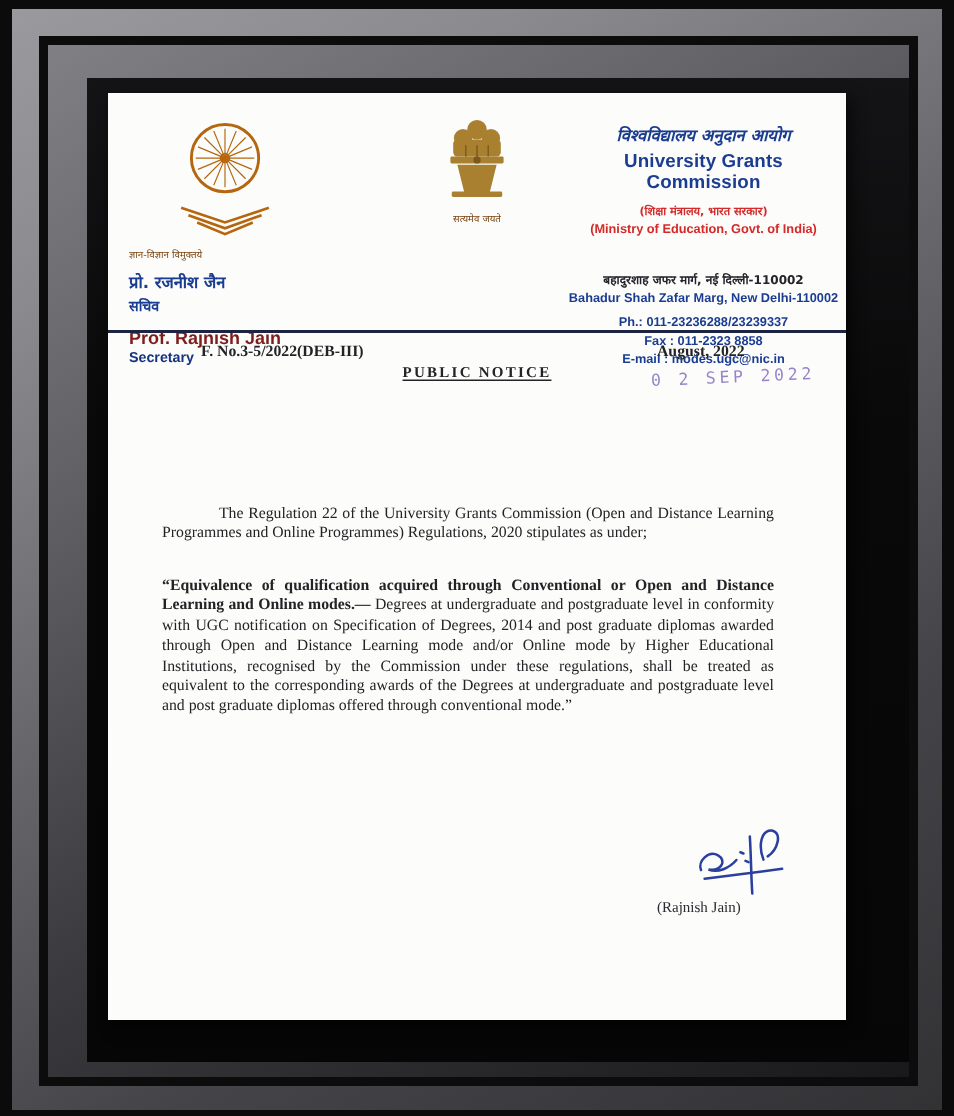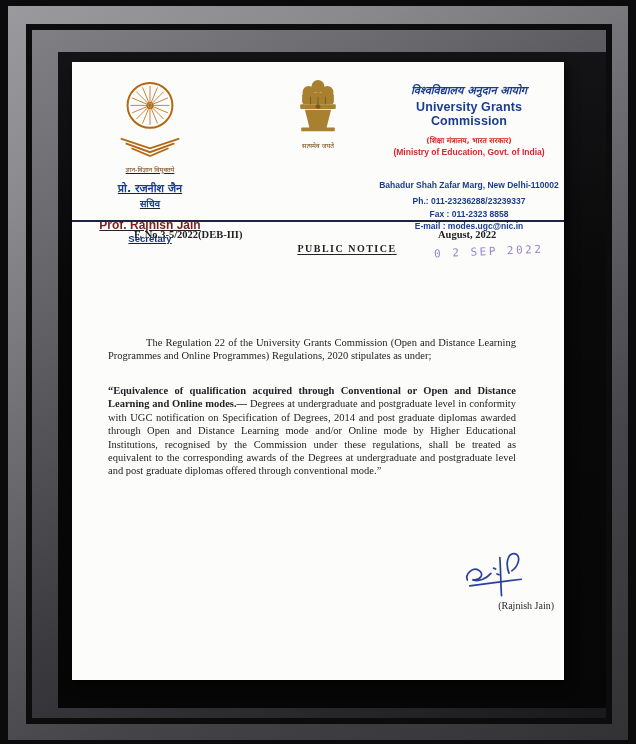--- a/index.html
+++ b/index.html
@@ -10,21 +10,21 @@
     background:linear-gradient(150deg,#9a9a9e 0%,#8b8b8f 18%,#68686c 45%,#454549 72%,#323235 100%);}
   .frame-groove{position:absolute;left:26px;top:24px;right:24px;bottom:20px;
     background:#0c0c0d;}
   .frame-bevel{position:absolute;left:32px;top:30px;right:30px;bottom:26px;
     background:linear-gradient(150deg,#808084 0%,#636367 28%,#3a3a3e 62%,#19191b 100%);}
   .frame-window{position:absolute;left:58px;top:52px;width:548px;height:656px;
     background:linear-gradient(#141416,#09090a 35%,#060607);}
   .paper{position:absolute;left:72px;top:62px;width:492px;height:618px;
     background:#fcfcfa;box-shadow:3px 4px 10px rgba(0,0,0,.65);color:#232327;}
   
-  .hdr-left{position:absolute;left:14px;top:16px;width:128px;text-align:center;text-decoration:underline;}
+  .hdr-left{position:absolute;left:14px;top:16px;width:128px;text-align:left;}
   .hdr-center{position:absolute;left:194px;top:14px;width:104px;text-align:center;}
   .hdr-right{position:absolute;left:306px;top:20px;width:182px;text-align:center;
     font-family:"Liberation Sans","DejaVu Sans",sans-serif;}
   .hi{font-family:"DejaVu Sans","Liberation Sans",sans-serif;}
   .blue{color:#1b3d91;}
   .red{color:#d32a2a;}
   .motto{font-size:6.5px;color:#7a4513;margin-top:1px;}
   .name-hi{font-size:11px;font-weight:bold;margin-top:6px;}
   .title-hi{font-size:9.5px;font-weight:bold;margin-top:2px;}
   .name-en{font-family:"Liberation Sans","DejaVu Sans",sans-serif;font-size:12px;font-weight:bold;margin-top:8px;color:#7f1d1d;}
@@ -34,32 +34,32 @@
   .min-hi{font-size:7.5px;font-weight:bold;margin-bottom:2px;}
   .min-en{font-size:8.5px;font-weight:bold;margin-bottom:23px;}
   .addr-hi{font-size:8px;font-weight:bold;color:#23232b;margin-bottom:2px;}
   .addr-en{font-size:8.5px;font-weight:bold;margin-bottom:6px;}
   .contact{font-size:8.5px;font-weight:bold;margin-bottom:2.5px;}
   .rule{position:absolute;left:0;top:158px;width:100%;height:2px;background:#1d2442;}
   
   .file-no{position:absolute;left:62px;top:167px;font-size:10.5px;font-weight:bold;}
   .date{position:absolute;left:366px;top:167px;font-size:10.5px;font-weight:bold;}
   .public-notice{position:absolute;left:0;top:181px;width:100%;text-align:center;
-    font-size:10px;font-weight:bold;letter-spacing:1.5px;text-decoration:underline;text-underline-offset:2px;padding-left:29px;}
+    font-size:10px;font-weight:bold;letter-spacing:1.5px;text-decoration:underline;text-underline-offset:2px;}
   .stamp{position:absolute;left:362px;top:183px;font-family:"DejaVu Sans Mono",monospace;
     font-size:11px;letter-spacing:2.5px;color:#8d77c6;transform:rotate(-2.5deg);opacity:.9;white-space:nowrap;}
   .subject{position:absolute;left:48px;top:223px;width:408px;font-size:10.5px;font-weight:bold;
     line-height:15px;text-align:justify;text-decoration:underline;text-underline-offset:2.5px;}
   .body-par{position:absolute;left:36px;width:408px;font-size:10.5px;line-height:13.4px;text-align:justify;}
   .p1{top:274px;text-indent:38px;}
   .p2{top:322px;}
   .p3{top:435px;text-indent:38px;}
   .b{font-weight:bold;}
   
-  .sig-block{position:absolute;left:366px;top:488px;width:116px;text-align:right;}
+  .sig-block{position:absolute;left:366px;top:488px;width:116px;text-align:left;}
   .sig-name{font-size:10px;margin-top:2px;color:#2a2a30;}
   svg{display:block;margin:0 auto;}
 </style>
 </head>
 <body>
 
 <div class="stage">
   <div class="frame-outer"></div>
   <div class="frame-groove"></div>
   <div class="frame-bevel"></div>
@@ -96,20 +96,21 @@
         <path fill="none" stroke="#7a5a1c" stroke-width="1" d="M22 22 L22 30 M30 22 L30 30 M38 22 L38 30"></path>
       </svg>
       <div class="motto hi">सत्यमेव जयते</div>
     </div>
 
     <div class="hdr-right">
       <div class="org-hi hi blue">विश्वविद्यालय अनुदान आयोग</div>
       <div class="org-en blue">University Grants Commission</div>
       <div class="min-hi hi red">(शिक्षा मंत्रालय, भारत सरकार)</div>
       <div class="min-en red">(Ministry of Education, Govt. of India)</div>
+      <div class="addr-hi hi">बहादुरशाह जफर मार्ग, नई दिल्ली-110002</div>
       <div class="addr-en blue">Bahadur Shah Zafar Marg, New Delhi-110002</div>
       <div class="contact blue">Ph.: 011-23236288/23239337</div>
       <div class="contact blue">Fax : 011-2323 8858</div>
       <div class="contact blue">E-mail : modes.ugc@nic.in</div>
     </div>
 
     <div class="rule"></div>
 
     <div class="file-no">F. No.3-5/2022(DEB-III)</div>
     <div class="date">August, 2022</div>

